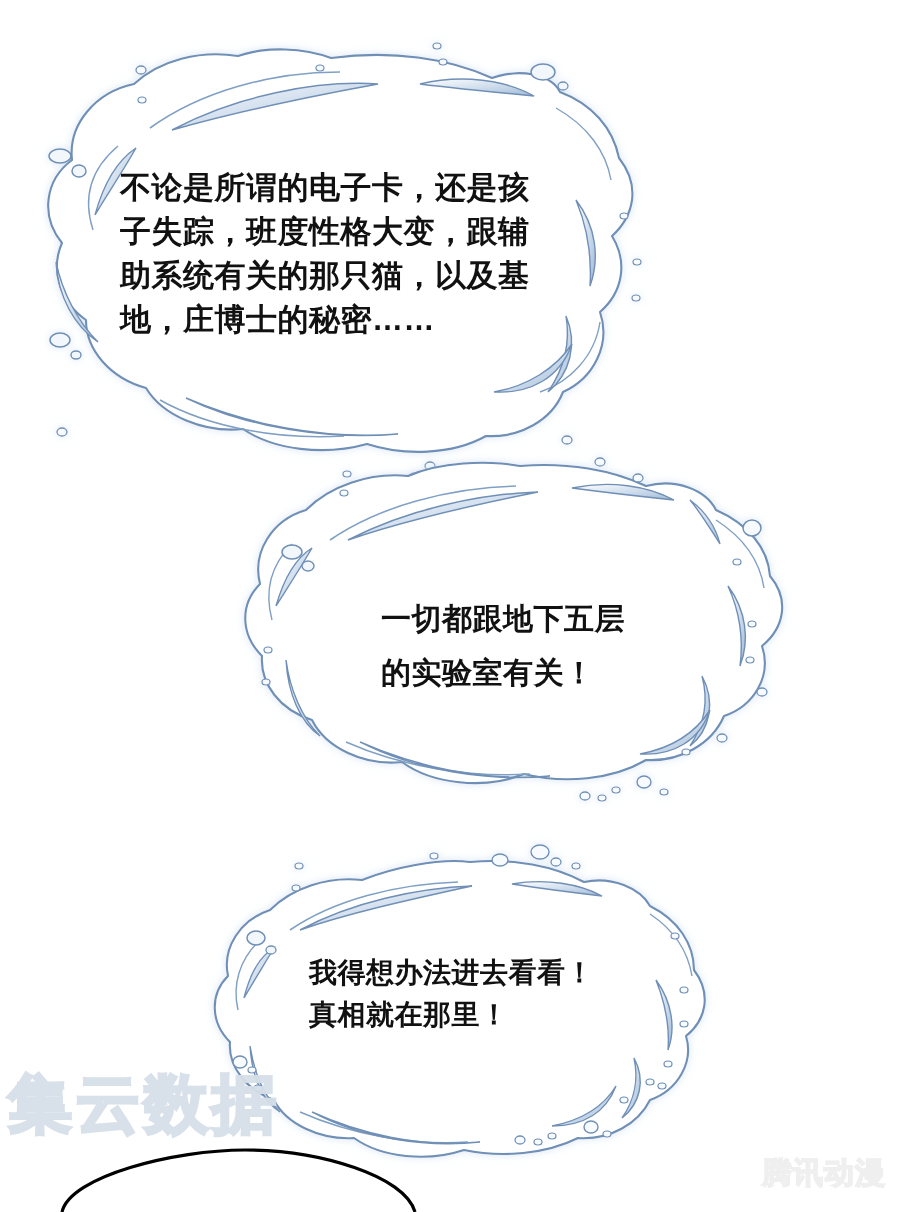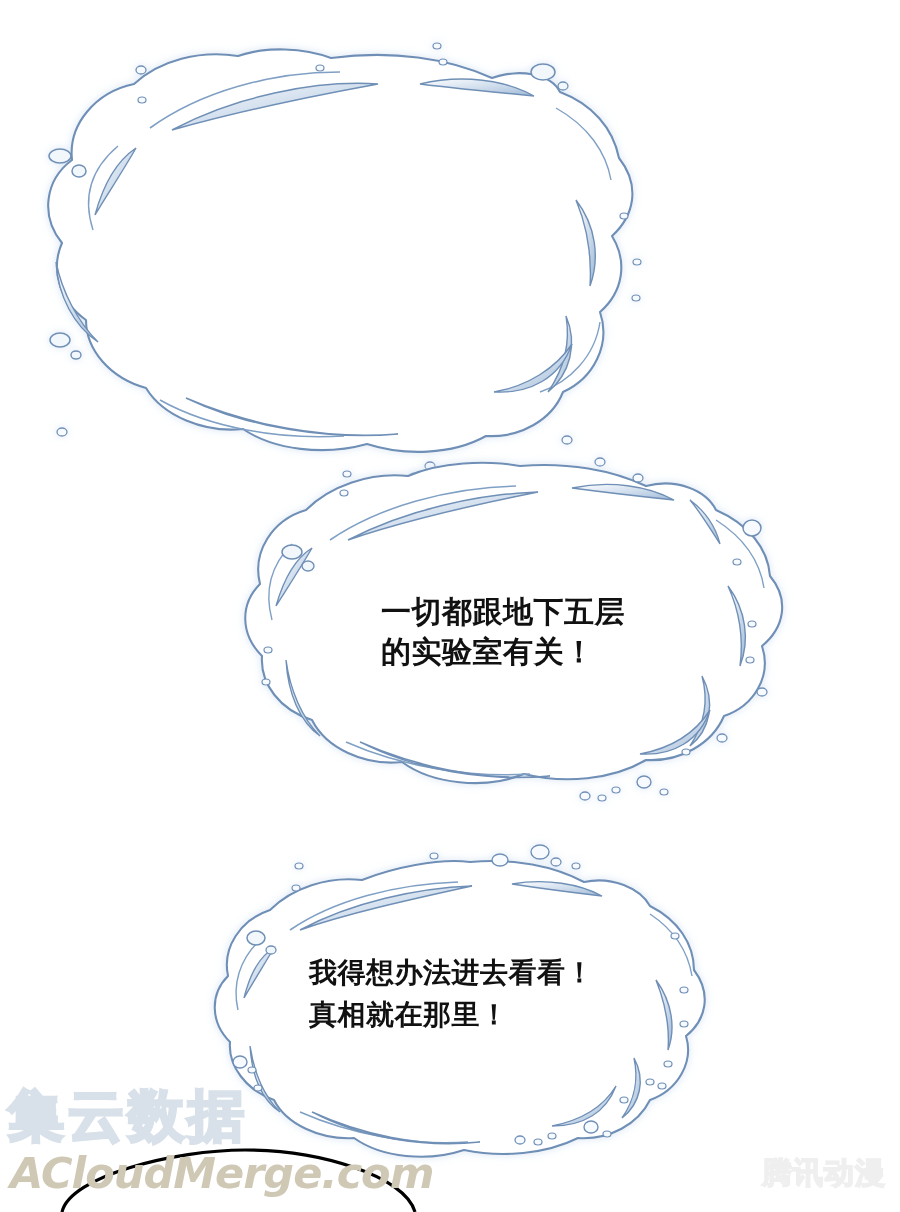--- a/index.html
+++ b/index.html
@@ -16,37 +16,36 @@
 
   .bubble-text{
     position:absolute;
     color:#111111;
     font-weight:bold;
     font-family:"Liberation Sans","DejaVu Sans",sans-serif;
     white-space:pre-line;
     letter-spacing:0.5px;
   }
   #t1{left:120px;top:166px;font-size:31px;line-height:44px;width:470px;}
-  #t2{left:381px;top:592px;font-size:30px;line-height:40px;width:320px;}
+  #t2{left:381px;top:592px;font-size:30px;line-height:54px;width:320px;}
   #t3{left:309px;top:952px;font-size:28px;line-height:42px;width:360px;}
 
   
   .wm-cn{
     position:absolute;
     left:8px;top:1072px;
-    font-size:56px;
+    font-size:64px;
     font-weight:bold;
     letter-spacing:4px;
     color:#ffffff;
     -webkit-text-stroke:3px #d6dfe8;
     text-stroke:3px #d6dfe8;
     font-family:"DejaVu Sans","Liberation Sans",sans-serif;
     line-height:1;
     opacity:.95;
-    margin-top:16px;
   }
   .wm-en{
     position:absolute;
     left:10px;top:1152px;
     font-size:43px;
     font-style:italic;
     font-weight:bold;
     color:#cfc8b4;
     letter-spacing:-1px;
     font-family:"DejaVu Sans","Liberation Sans",sans-serif;
@@ -249,21 +248,24 @@
       <ellipse cx="607" cy="1134" rx="4" ry="3" fill="#f7fbff" stroke="#6f8fb6" stroke-width="1.2"></ellipse>
       <ellipse cx="520" cy="1140" rx="5" ry="4" fill="#f7fbff" stroke="#6f8fb6" stroke-width="1.3"></ellipse>
       <ellipse cx="538" cy="1142" rx="4" ry="3" fill="#f7fbff" stroke="#6f8fb6" stroke-width="1.2"></ellipse>
       <ellipse cx="552" cy="1136" rx="4" ry="3" fill="#f7fbff" stroke="#6f8fb6" stroke-width="1.2"></ellipse>
     </g>
 
     <path d="M62 1212 C70 1176 175 1150 245 1150 C320 1150 405 1176 415 1212" fill="#ffffff" stroke="#000000" stroke-width="3.2"></path>
   </svg>
 
   <div class="wm-cn">集云数据</div>
-  <div class="wm-en">ACloudMerge.com</div>
   <div class="wm-tx">腾讯动漫</div>
 
+  <div id="t1" class="bubble-text">不论是所谓的电子卡，还是孩
+子失踪，班度性格大变，跟辅
+助系统有关的那只猫，以及基
+地，庄博士的秘密……</div>
   <div id="t2" class="bubble-text">一切都跟地下五层
 的实验室有关！</div>
   <div id="t3" class="bubble-text">我得想办法进去看看！
 真相就在那里！</div>
 
 </div>
 
 </body></html>

